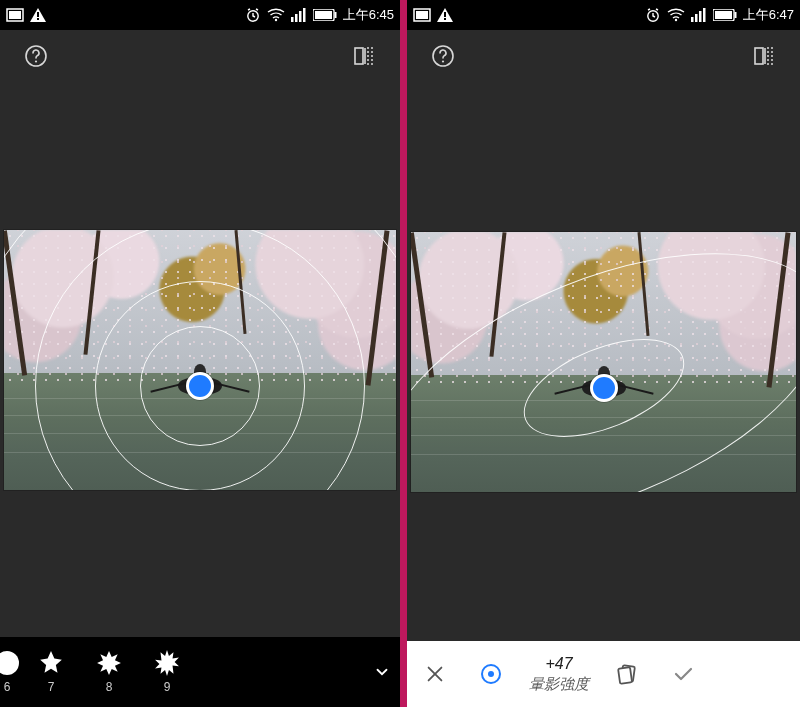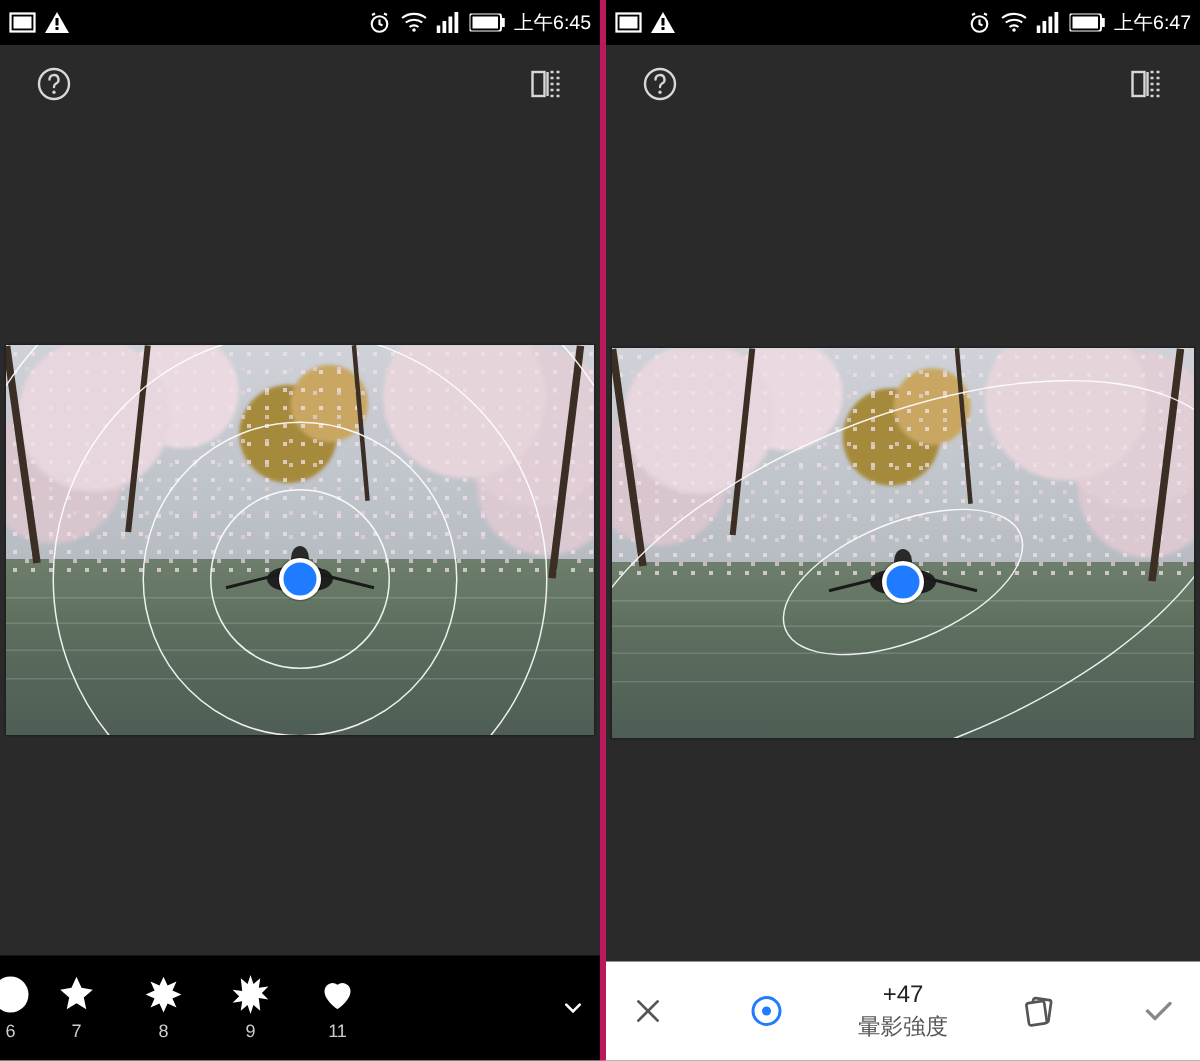--- a/index.html
+++ b/index.html
@@ -11,21 +11,21 @@
     background: #fff;
   }
   .screen {
     width: 400px;
     height: 707px;
     position: relative;
     background: #2a2a2a;
     display: flex;
     flex-direction: column;
   }
-  .screen-right { border-left: 4px solid #be185d; }
+  .screen-right { border-left: 7px solid #be185d; }
 
   
   .status-bar {
     height: 30px;
     background: #000;
     color: #fff;
     display: flex;
     align-items: center;
     padding: 0 6px;
     font-size: 14px;
@@ -181,22 +181,23 @@
     display:flex; align-items:center; justify-content:center;
     margin-left:auto;
   }
 
   
   .action-bar {
     height: 66px;
     background: #fff;
     display: flex;
     align-items: center;
-    justify-content: space-between;
+    justify-content: flex-start;
     color: #444;
+    font-style: italic;
   }
   .action-btn {
     width: 56px; height: 56px;
     display:flex; align-items:center; justify-content:center;
     cursor:pointer;
   }
   .center-readout {
     display:flex; flex-direction:column; align-items:center;
     min-width: 80px;
     cursor: default;
@@ -334,28 +335,20 @@
       <div class="num">8</div>
     </div>
     <div class="shape-item">
       <div class="glyph">
         <svg width="28" height="28" viewBox="0 0 24 24">
             <path fill="#fff" d="M12 0l1.8 5.6L18 2l-.9 5.8L23 7l-4 4 4 4-5.9-.8L18 22l-4.2-3.6L12 24l-1.8-5.6L6 22l.9-5.8L1 17l4-4-4-4 5.9.8L6 2l4.2 3.6z"></path>
           </svg>
       </div>
       <div class="num">9</div>
     </div>
-    <div class="shape-item">
-      <div class="glyph">
-        <svg width="26" height="26" viewBox="0 0 24 24">
-            <path fill="#fff" d="M12 21s-8-5.2-8-11a5 5 0 0 1 8-4 5 5 0 0 1 8 4c0 5.8-8 11-8 11z"></path>
-          </svg>
-      </div>
-      <div class="num">11</div>
-    </div>
     <div class="chevron-slot">
       <svg width="18" height="18" viewBox="0 0 24 24">
           <path d="M6 9l6 6 6-6" stroke="#fff" stroke-width="2.4" fill="none" stroke-linecap="round"></path>
         </svg>
     </div>
   </div>
 </div>
 
 <div class="screen screen-right">
 

